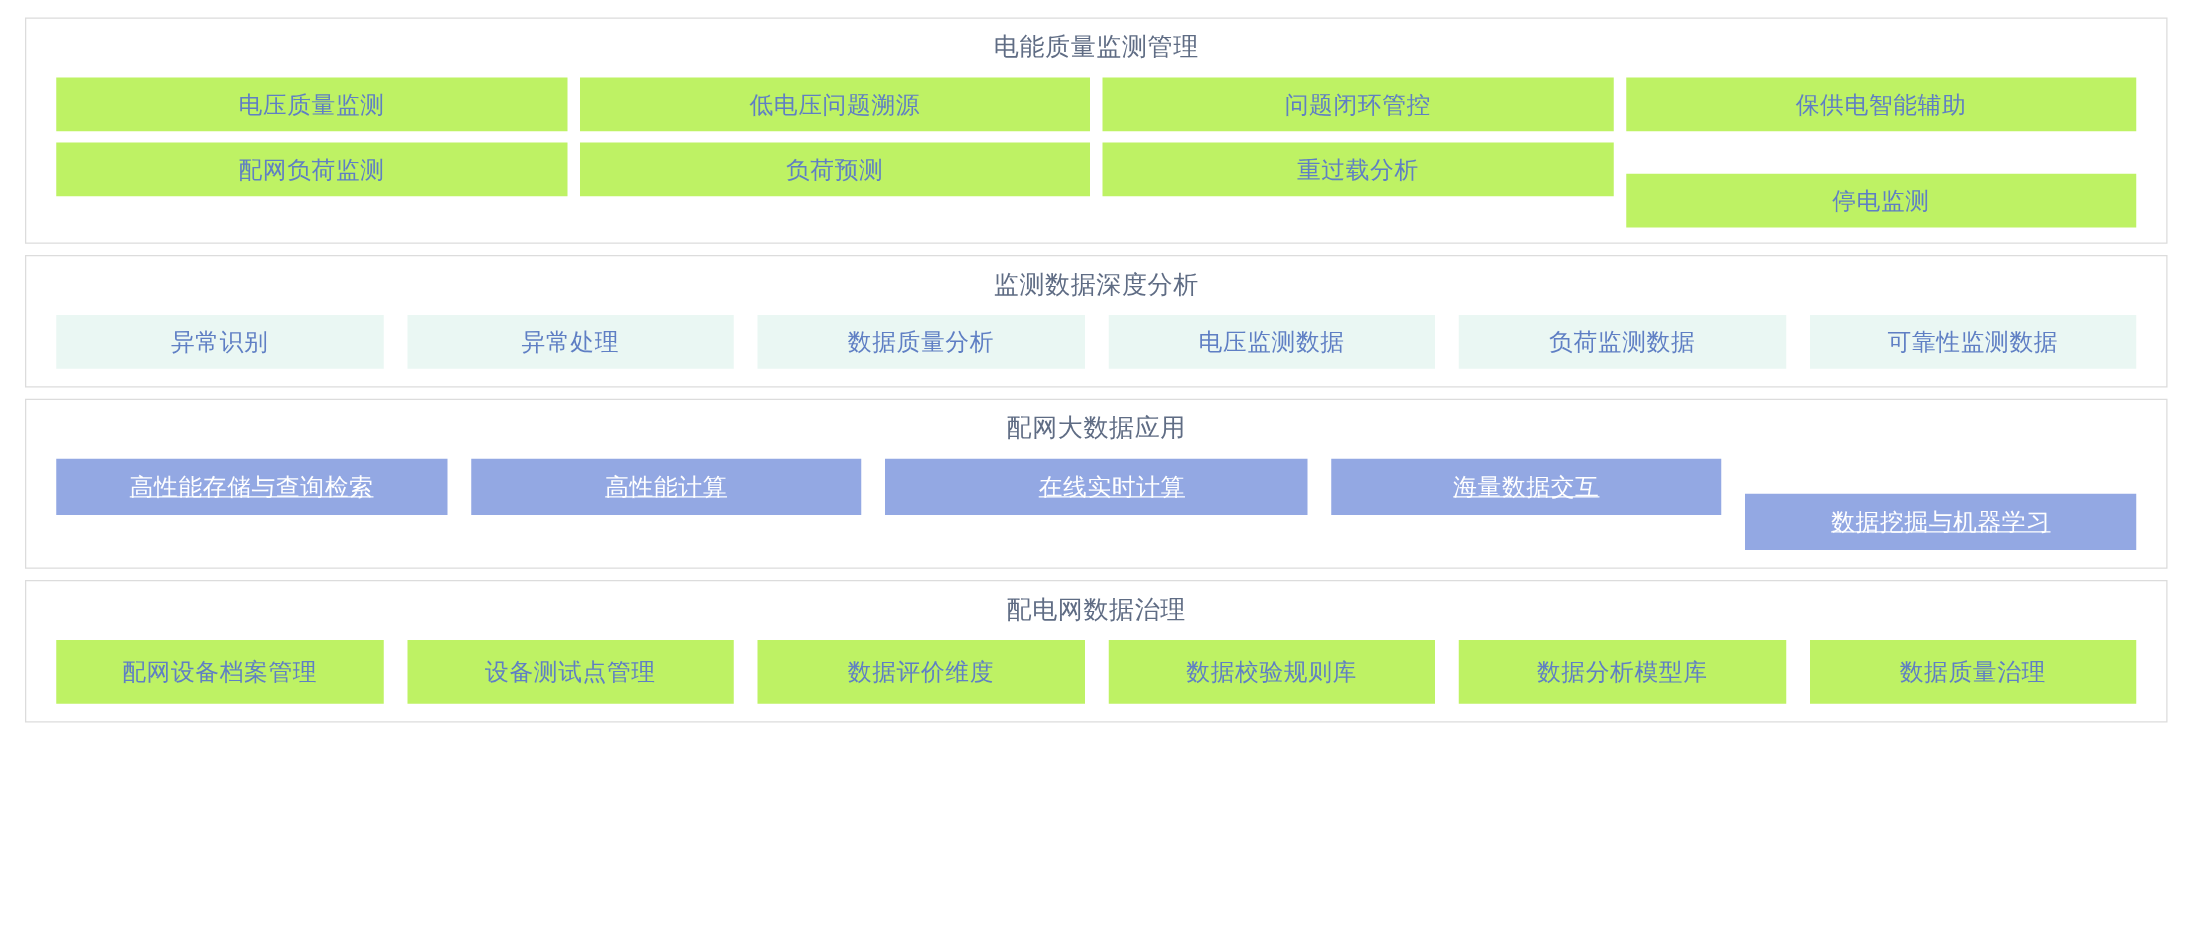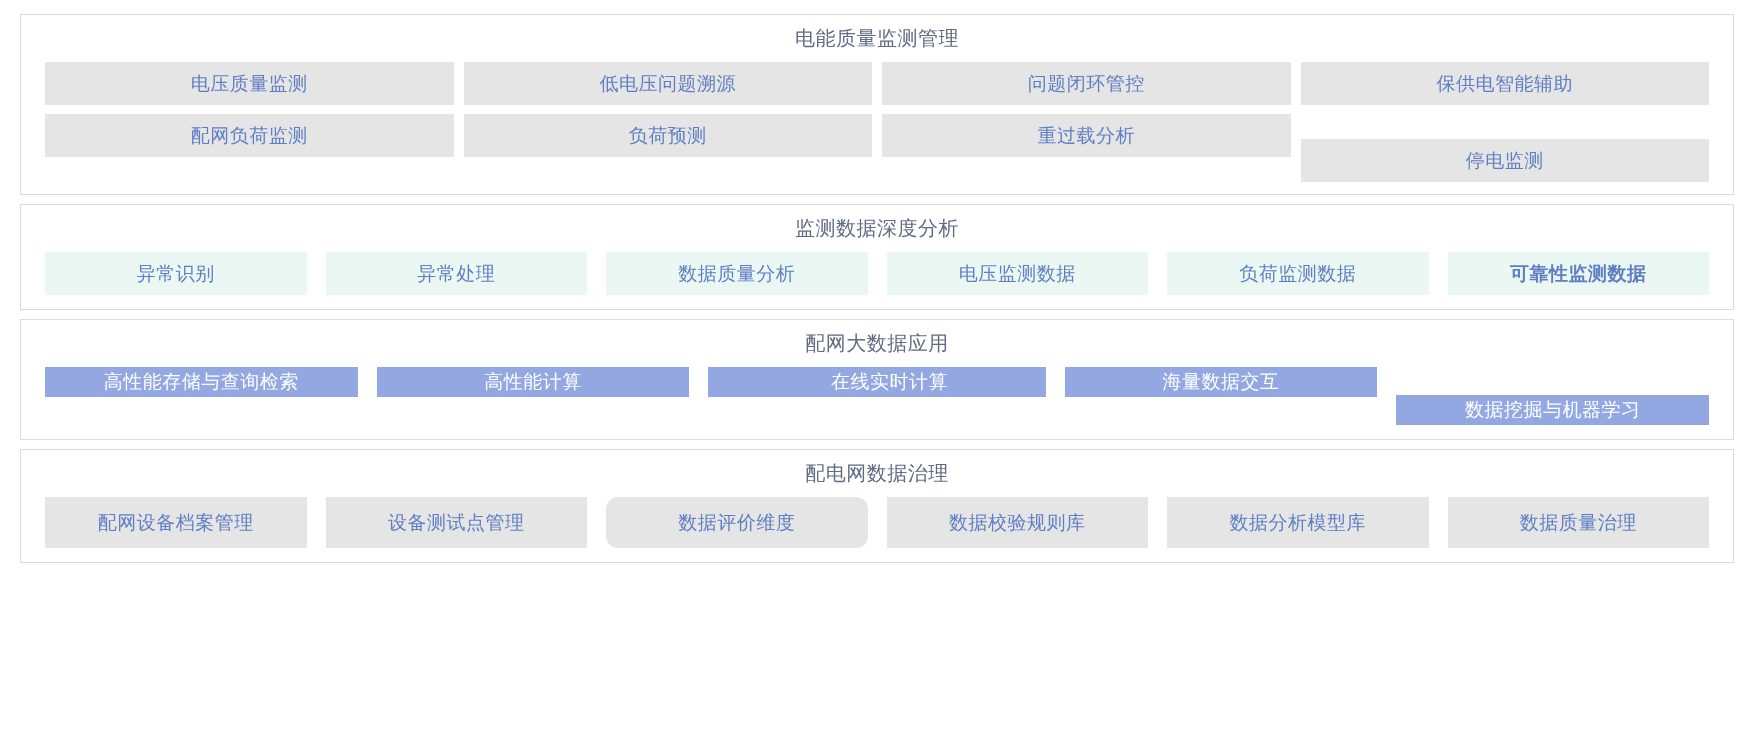--- a/index.html
+++ b/index.html
@@ -56,34 +56,34 @@
     box-sizing: border-box;
     white-space: nowrap;
     user-select: none;
   }
   
   .tile.solid {
     background: #93a8e3;
     color: #ffffff;
   }
   .tile.lav {
-    background: #e5e5e5;
+    background: #bef264;
     color: #5f7fc4;
   }
   .tile.mint {
     background: #eaf7f3;
     color: #5f7fc4;
   }
   
   #sec-0 .tile { height: 47px; }
   #sec-1 .tile { height: 43px; }
   #sec-1 .row { gap: 10px; }
   #sec-1 { padding-bottom: 12px; }
   #sec-2 .tile { height: 43px; }
-  #sec-3 .tile { height: 30px; }
+  #sec-3 .tile { height: 45px; text-decoration: underline; }
   #sec-4 .tile { height: 51px; }
 </style>
 </head>
 <body>
 
 <div class="page">
     <div class="section" id="sec-1">
       <div class="section-title">电能质量监测管理</div>
       <div class="row">
         <div class="tile lav" style="flex: 367 1 0px;">电压质量监测</div>
@@ -99,37 +99,37 @@
       </div>
     </div>
     <div class="section" id="sec-2">
       <div class="section-title">监测数据深度分析</div>
       <div class="row">
         <div class="tile mint" style="flex: 232 1 0px;">异常识别</div>
         <div class="tile mint" style="flex: 232 1 0px;">异常处理</div>
         <div class="tile mint" style="flex: 232 1 0px;">数据质量分析</div>
         <div class="tile mint" style="flex: 232 1 0px;">电压监测数据</div>
         <div class="tile mint" style="flex: 232 1 0px;">负荷监测数据</div>
-        <div class="tile mint" style="flex: 232 1 0px; font-weight: bold;">可靠性监测数据</div>
+        <div class="tile mint" style="flex: 232 1 0px;">可靠性监测数据</div>
       </div>
     </div>
     <div class="section" id="sec-3">
       <div class="section-title">配网大数据应用</div>
       <div class="row">
         <div class="tile solid" style="flex: 286 1 0px;">高性能存储与查询检索</div>
         <div class="tile solid" style="flex: 286 1 0px;">高性能计算</div>
         <div class="tile solid" style="flex: 286 1 0px; padding-left: 25px;">在线实时计算</div>
         <div class="tile solid" style="flex: 286 1 0px;">海量数据交互</div>
         <div class="tile solid" style="flex: 286 1 0px; margin-top: 28px;">数据挖掘与机器学习</div>
       </div>
     </div>
     <div class="section" id="sec-4">
       <div class="section-title">配电网数据治理</div>
       <div class="row">
         <div class="tile lav" style="flex: 232 1 0px;">配网设备档案管理</div>
         <div class="tile lav" style="flex: 232 1 0px;">设备测试点管理</div>
-        <div class="tile lav" style="flex: 232 1 0px; border-radius: 12px;">数据评价维度</div>
+        <div class="tile lav" style="flex: 232 1 0px;">数据评价维度</div>
         <div class="tile lav" style="flex: 232 1 0px;">数据校验规则库</div>
         <div class="tile lav" style="flex: 232 1 0px;">数据分析模型库</div>
         <div class="tile lav" style="flex: 232 1 0px;">数据质量治理</div>
       </div>
     </div>
   </div>
 
 </body></html>

